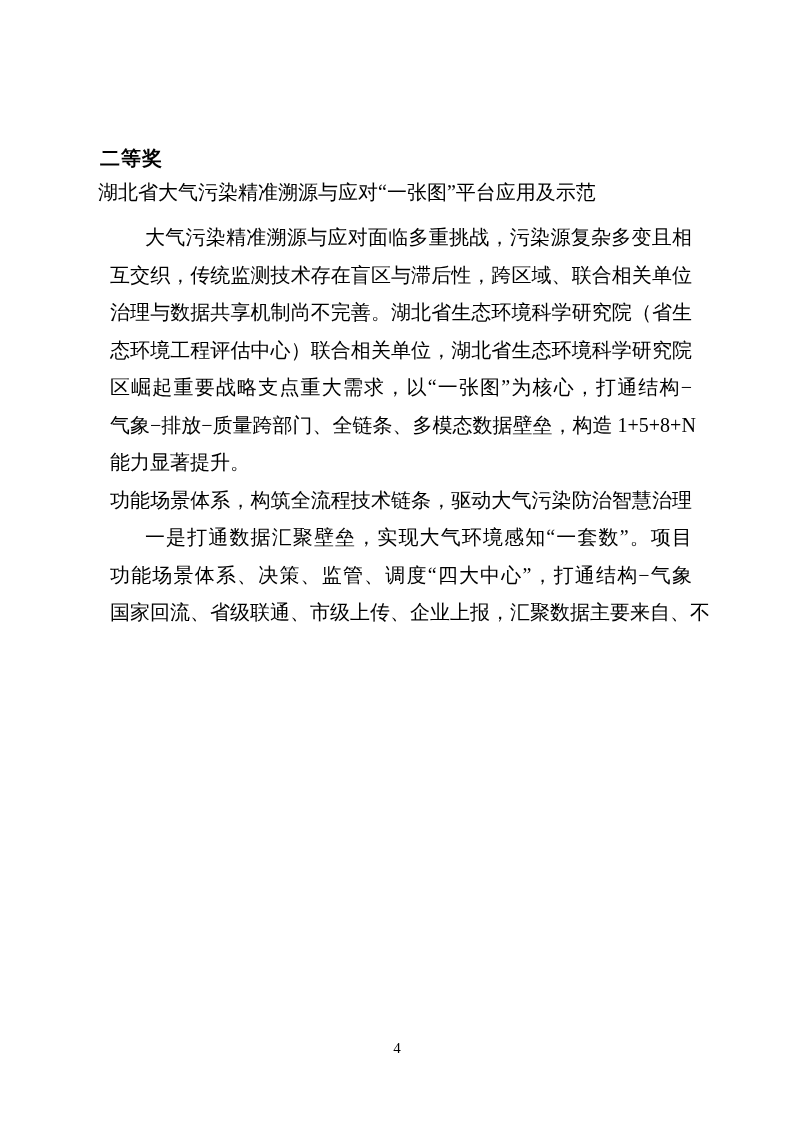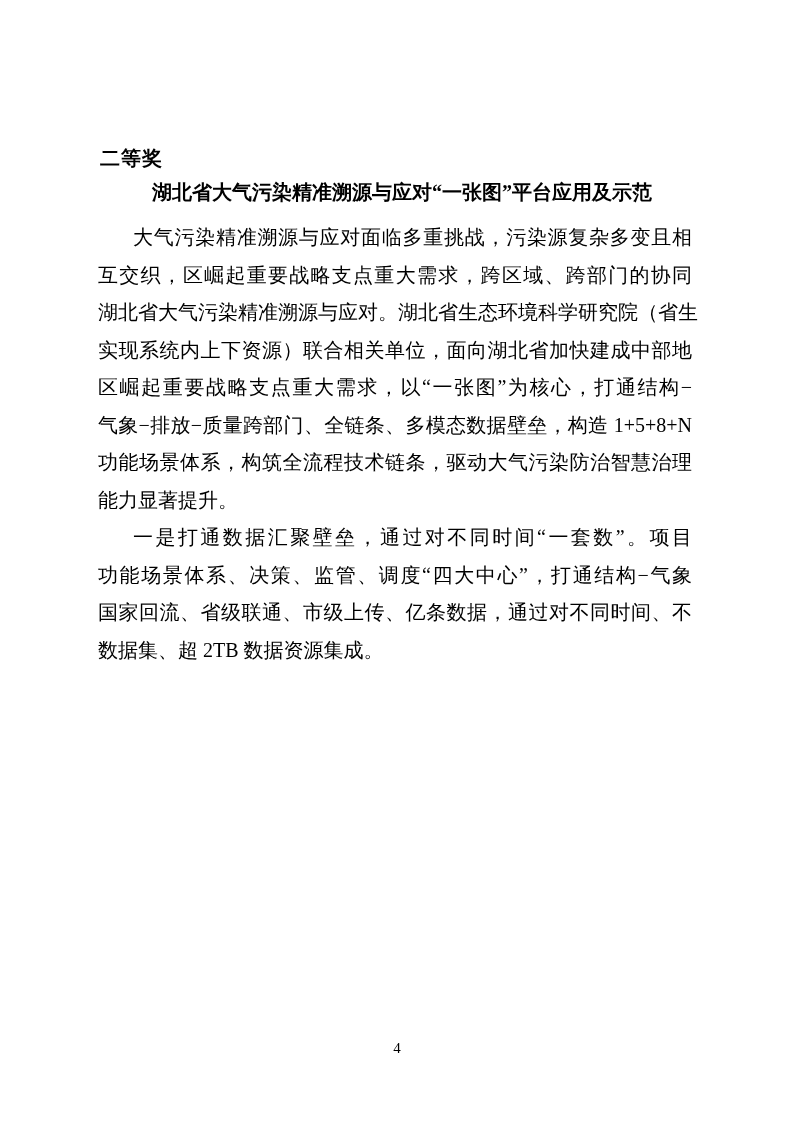--- a/index.html
+++ b/index.html
@@ -29,40 +29,41 @@
     line-height: 28px;
     letter-spacing: 1px;
     white-space: nowrap;
   }
   .doc-title {
     position: absolute;
     left: 98px;
     top: 176px;
     width: 594px;
     padding-right: 40px;
-    text-align: right;
-    font-weight: bold;
+    text-align: left;
+    font-weight: normal;
     font-size: 20px;
     line-height: 32px;
     white-space: nowrap;
   }
   .content {
     position: absolute;
     left: 98px;
     top: 219px;
     width: 594px;
     font-size: 20px;
   }
   .line {
     height: 37.5px;
     line-height: 37.5px;
     text-align: justify;
     text-align-last: justify;
     text-justify: inter-character;
     white-space: nowrap;
+    margin-left: 12px;
   }
   .line.first {
     text-indent: 35px;
   }
   .line.end {
     text-align-last: left;
   }
   .page-num {
     position: absolute;
     left: 0;
@@ -79,33 +80,32 @@
 <div class="page">
 
   <div class="award-tier">二等奖</div>
 
   <div class="doc-title">湖北省大气污染精准溯源与应对“一张图”平台应用及示范</div>
 
   <div class="content">
 
     <div>
       <div class="line first">大气污染精准溯源与应对面临多重挑战，污染源复杂多变且相</div>
-      <div class="line">互交织，区崛起重要战略支点重大需求，跨区域、跨部门的协同</div>
-      <div class="line">湖北省大气污染精准溯源与应对。湖北省生态环境科学研究院（省生</div>
-      <div class="line">实现系统内上下资源）联合相关单位，面向湖北省加快建成中部地</div>
+      <div class="line">互交织，传统监测技术存在盲区与滞后性，跨区域、联合相关单位</div>
+      <div class="line">治理与数据共享机制尚不完善。湖北省生态环境科学研究院（省生</div>
+      <div class="line">态环境工程评估中心）联合相关单位，湖北省生态环境科学研究院</div>
       <div class="line">区崛起重要战略支点重大需求，以“一张图”为核心，打通结构−</div>
       <div class="line">气象−排放−质量跨部门、全链条、多模态数据壁垒，构造 1+5+8+N</div>
+      <div class="line end">能力显著提升。</div>
       <div class="line">功能场景体系，构筑全流程技术链条，驱动大气污染防治智慧治理</div>
-      <div class="line end">能力显著提升。</div>
     </div>
 
     <div>
-      <div class="line first">一是打通数据汇聚壁垒，通过对不同时间“一套数”。项目</div>
+      <div class="line first">一是打通数据汇聚壁垒，实现大气环境感知“一套数”。项目</div>
       <div class="line">功能场景体系、决策、监管、调度“四大中心”，打通结构−气象</div>
-      <div class="line">国家回流、省级联通、市级上传、亿条数据，通过对不同时间、不</div>
-      <div class="line end">数据集、超 2TB 数据资源集成。</div>
+      <div class="line">国家回流、省级联通、市级上传、企业上报，汇聚数据主要来自、不</div>
     </div>
 
   </div>
 
   <div class="page-num">4</div>
 
 </div>
 
 </body></html>

